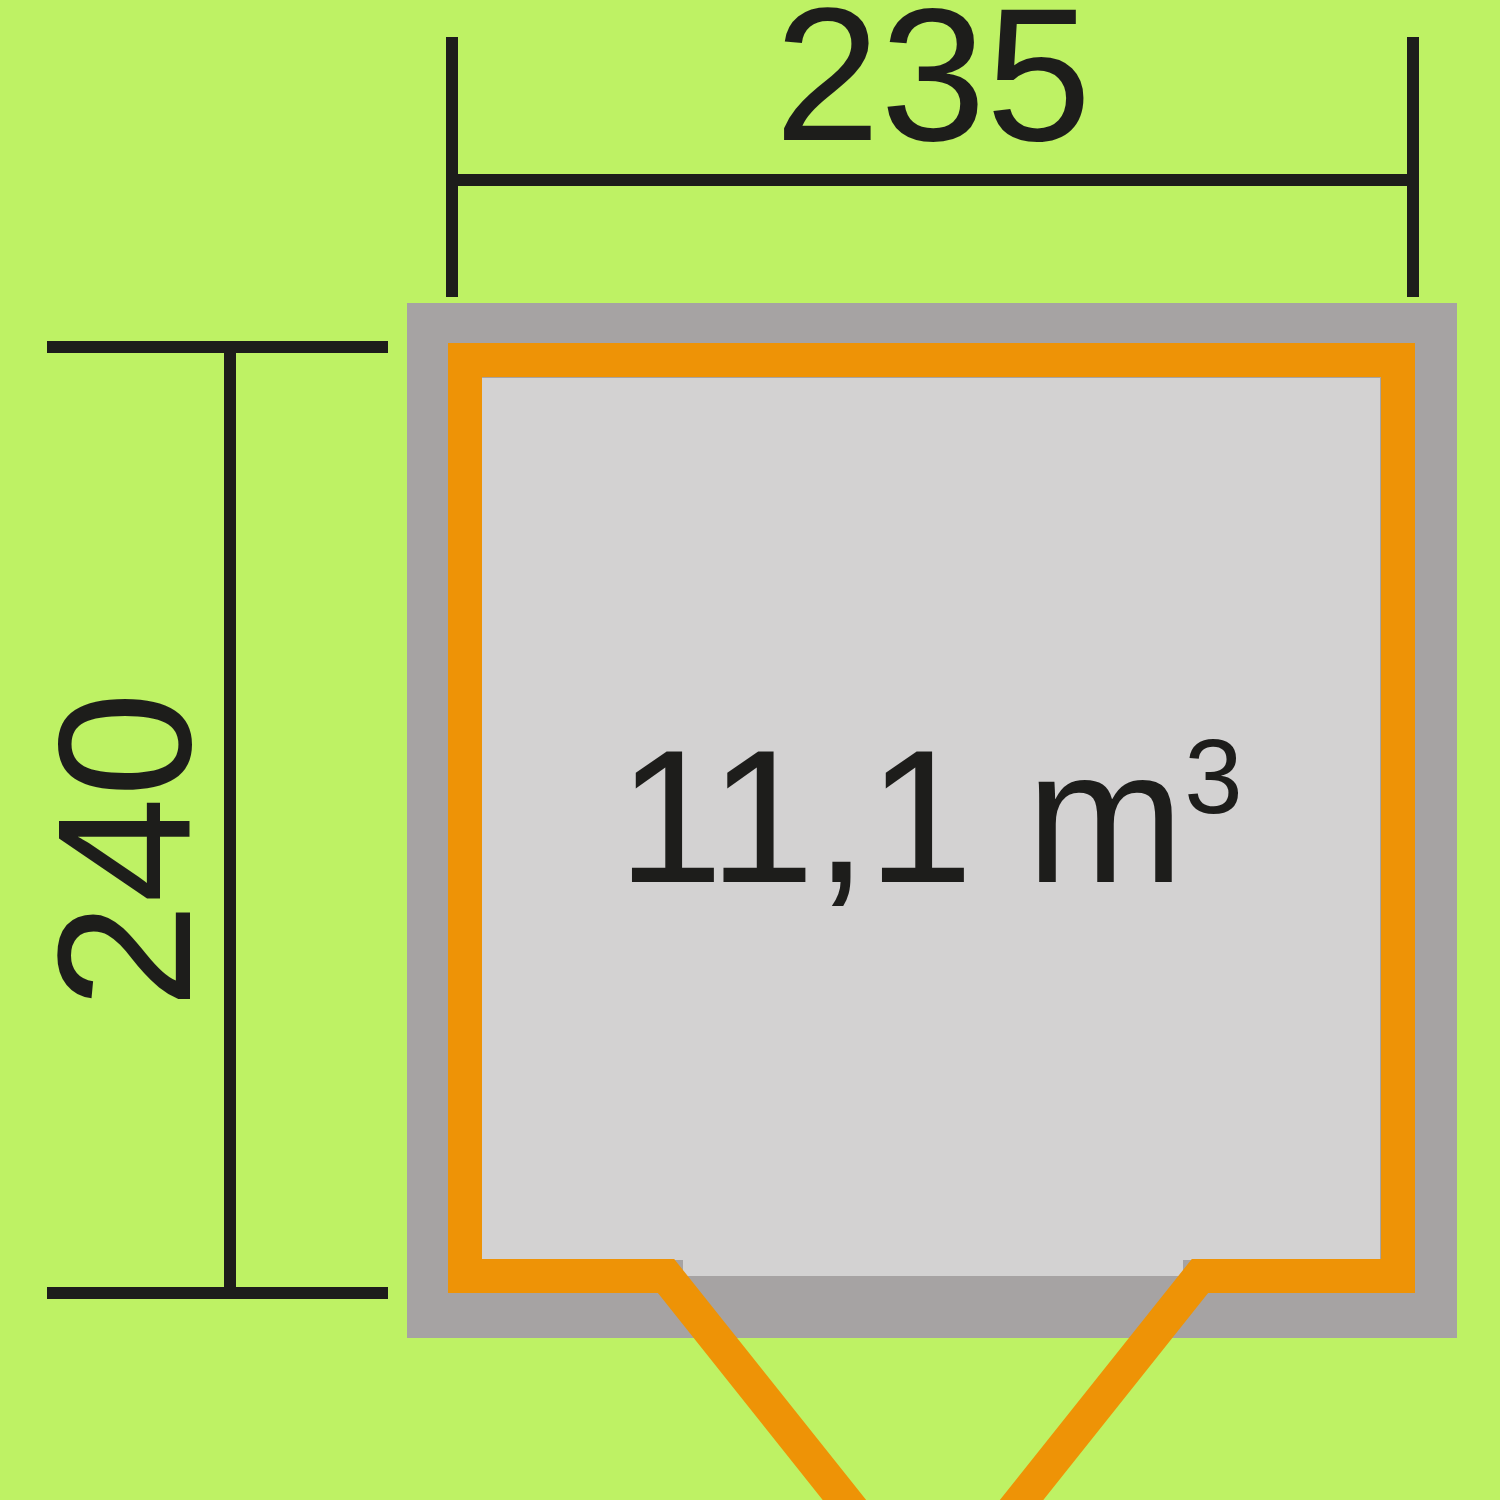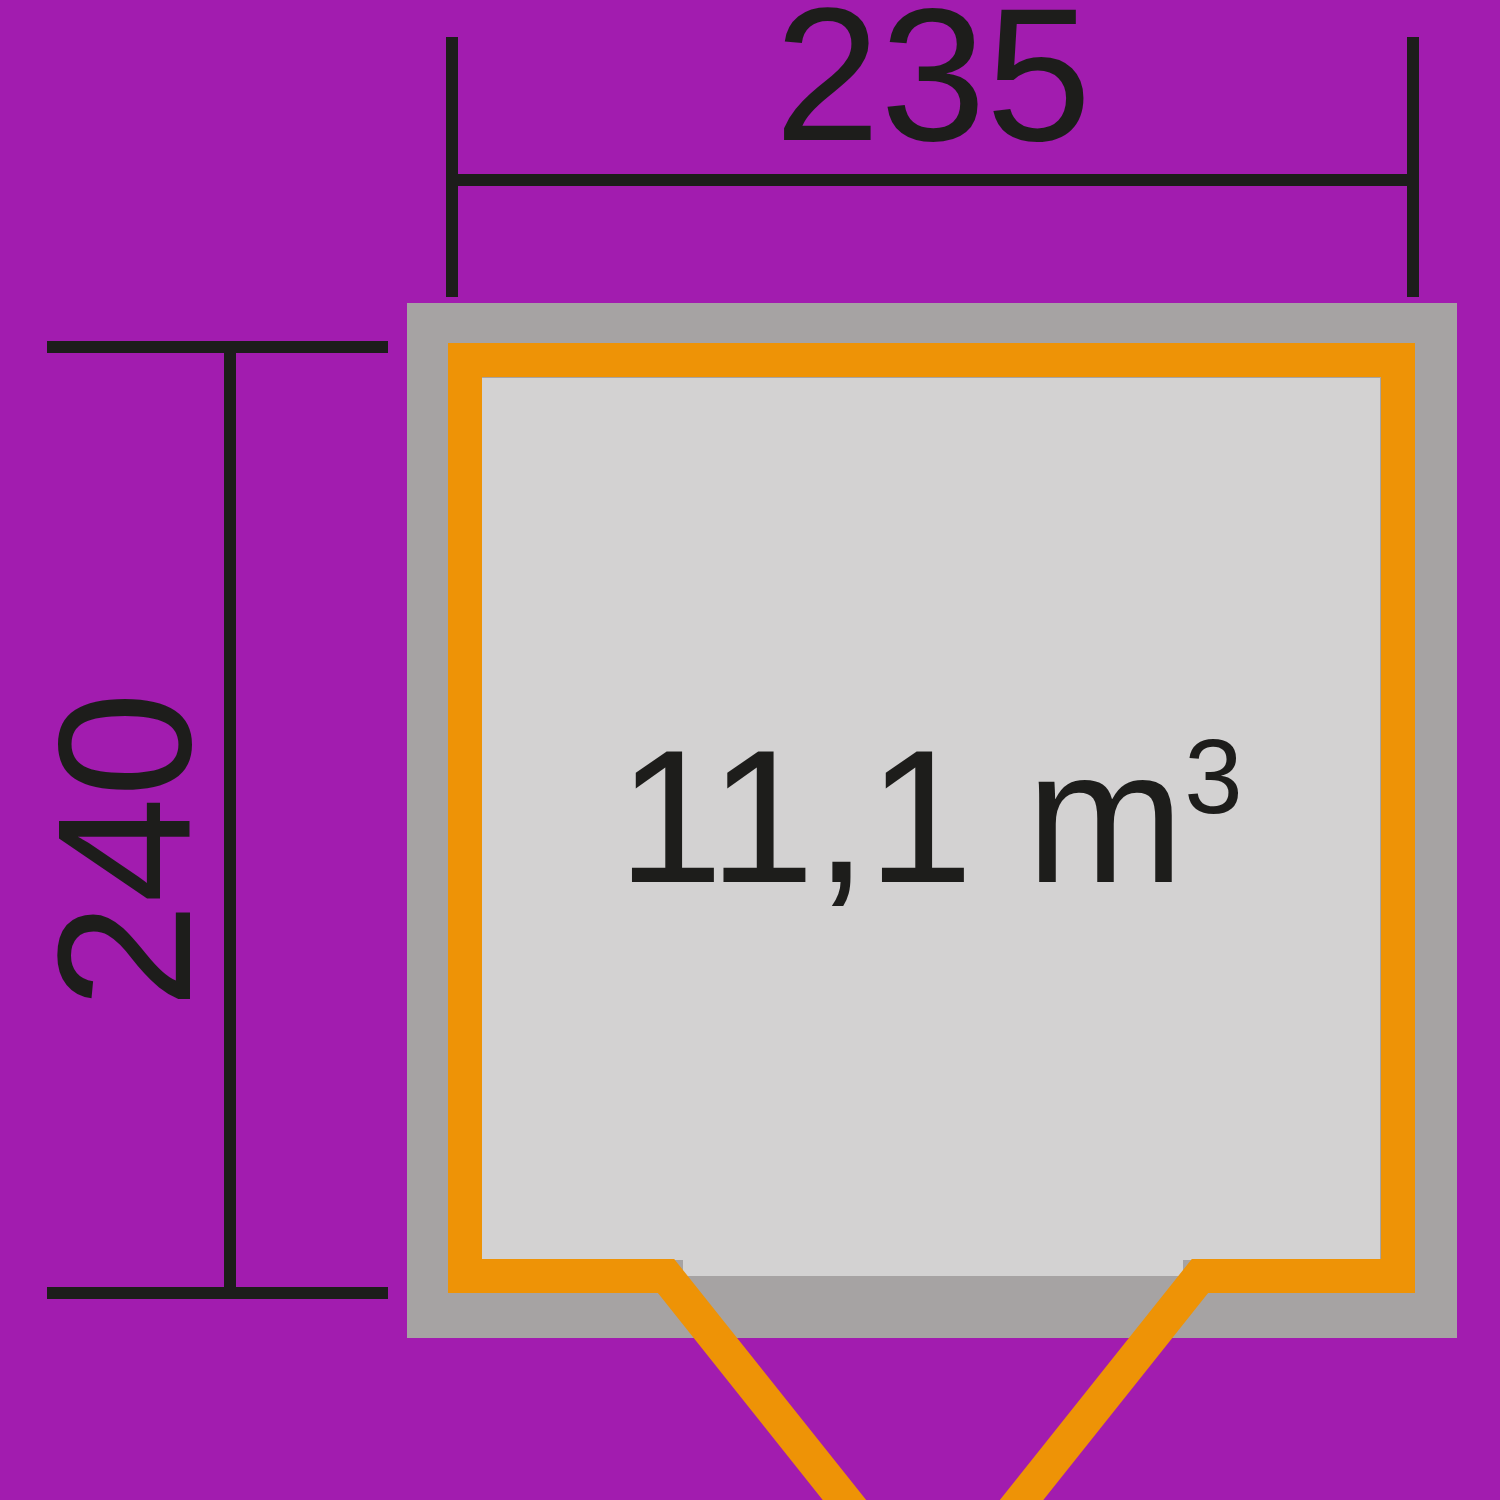--- a/index.html
+++ b/index.html
@@ -4,21 +4,21 @@
 <style>
   html, body {
     margin: 0;
     padding: 0;
     background: #ffffff;
   }
   .stage {
     position: relative;
     width: 1500px;
     height: 1500px;
-    background: #a21caf;
+    background: #bef264;
     overflow: hidden;
     font-family: "Liberation Sans", sans-serif;
   }
   .stage svg {
     display: block;
     width: 1500px;
     height: 1500px;
   }
   text {
     font-family: "Liberation Sans", sans-serif;

